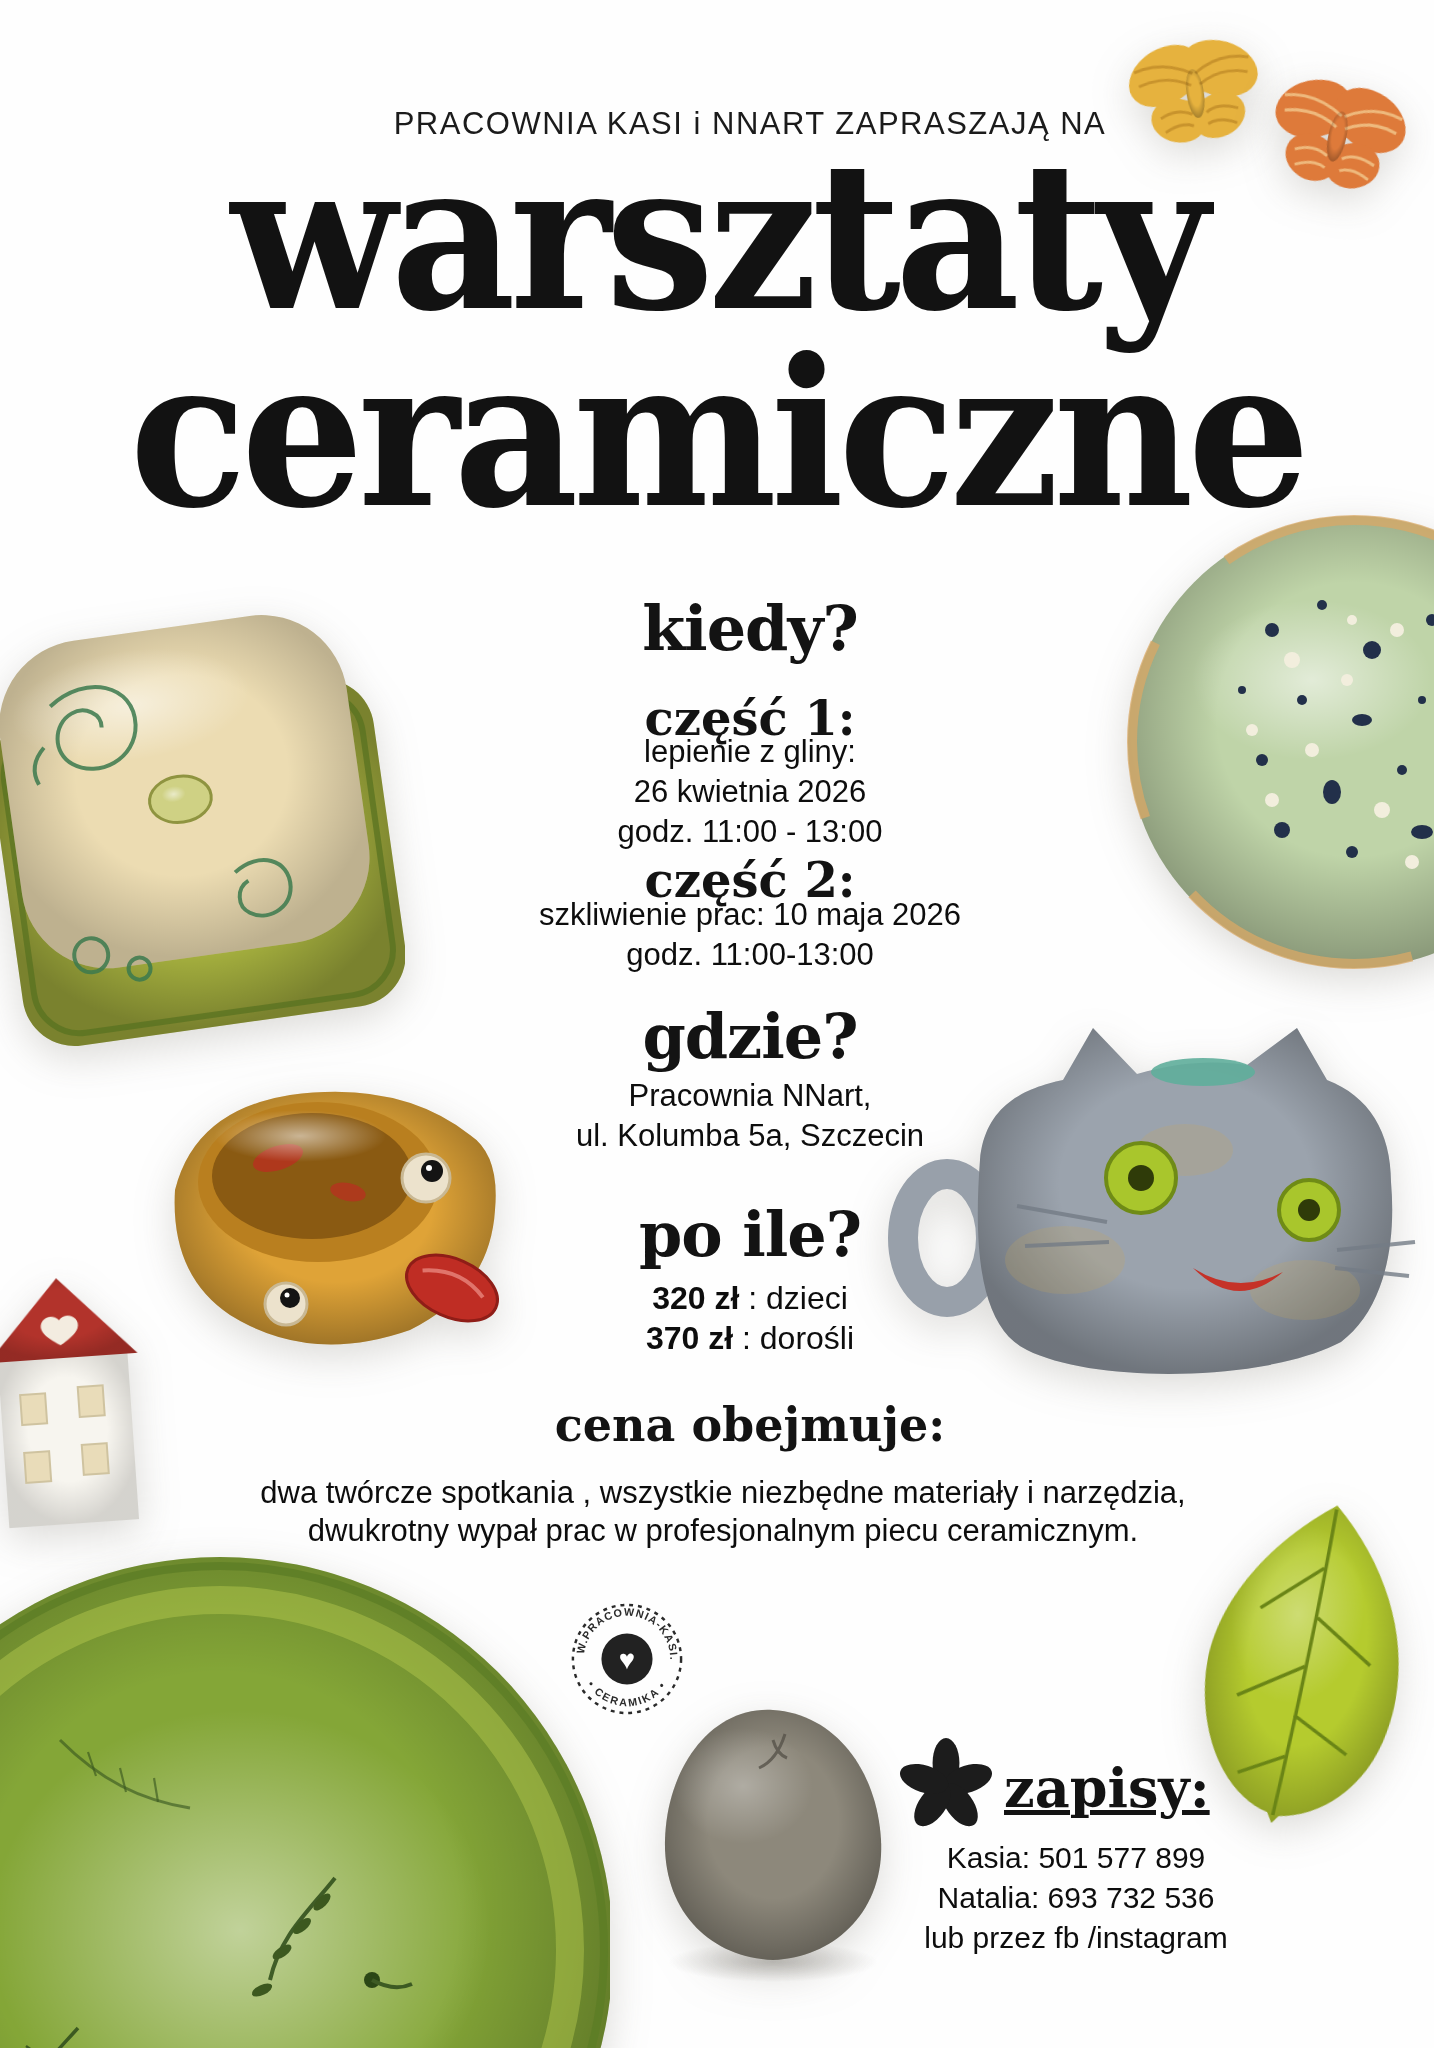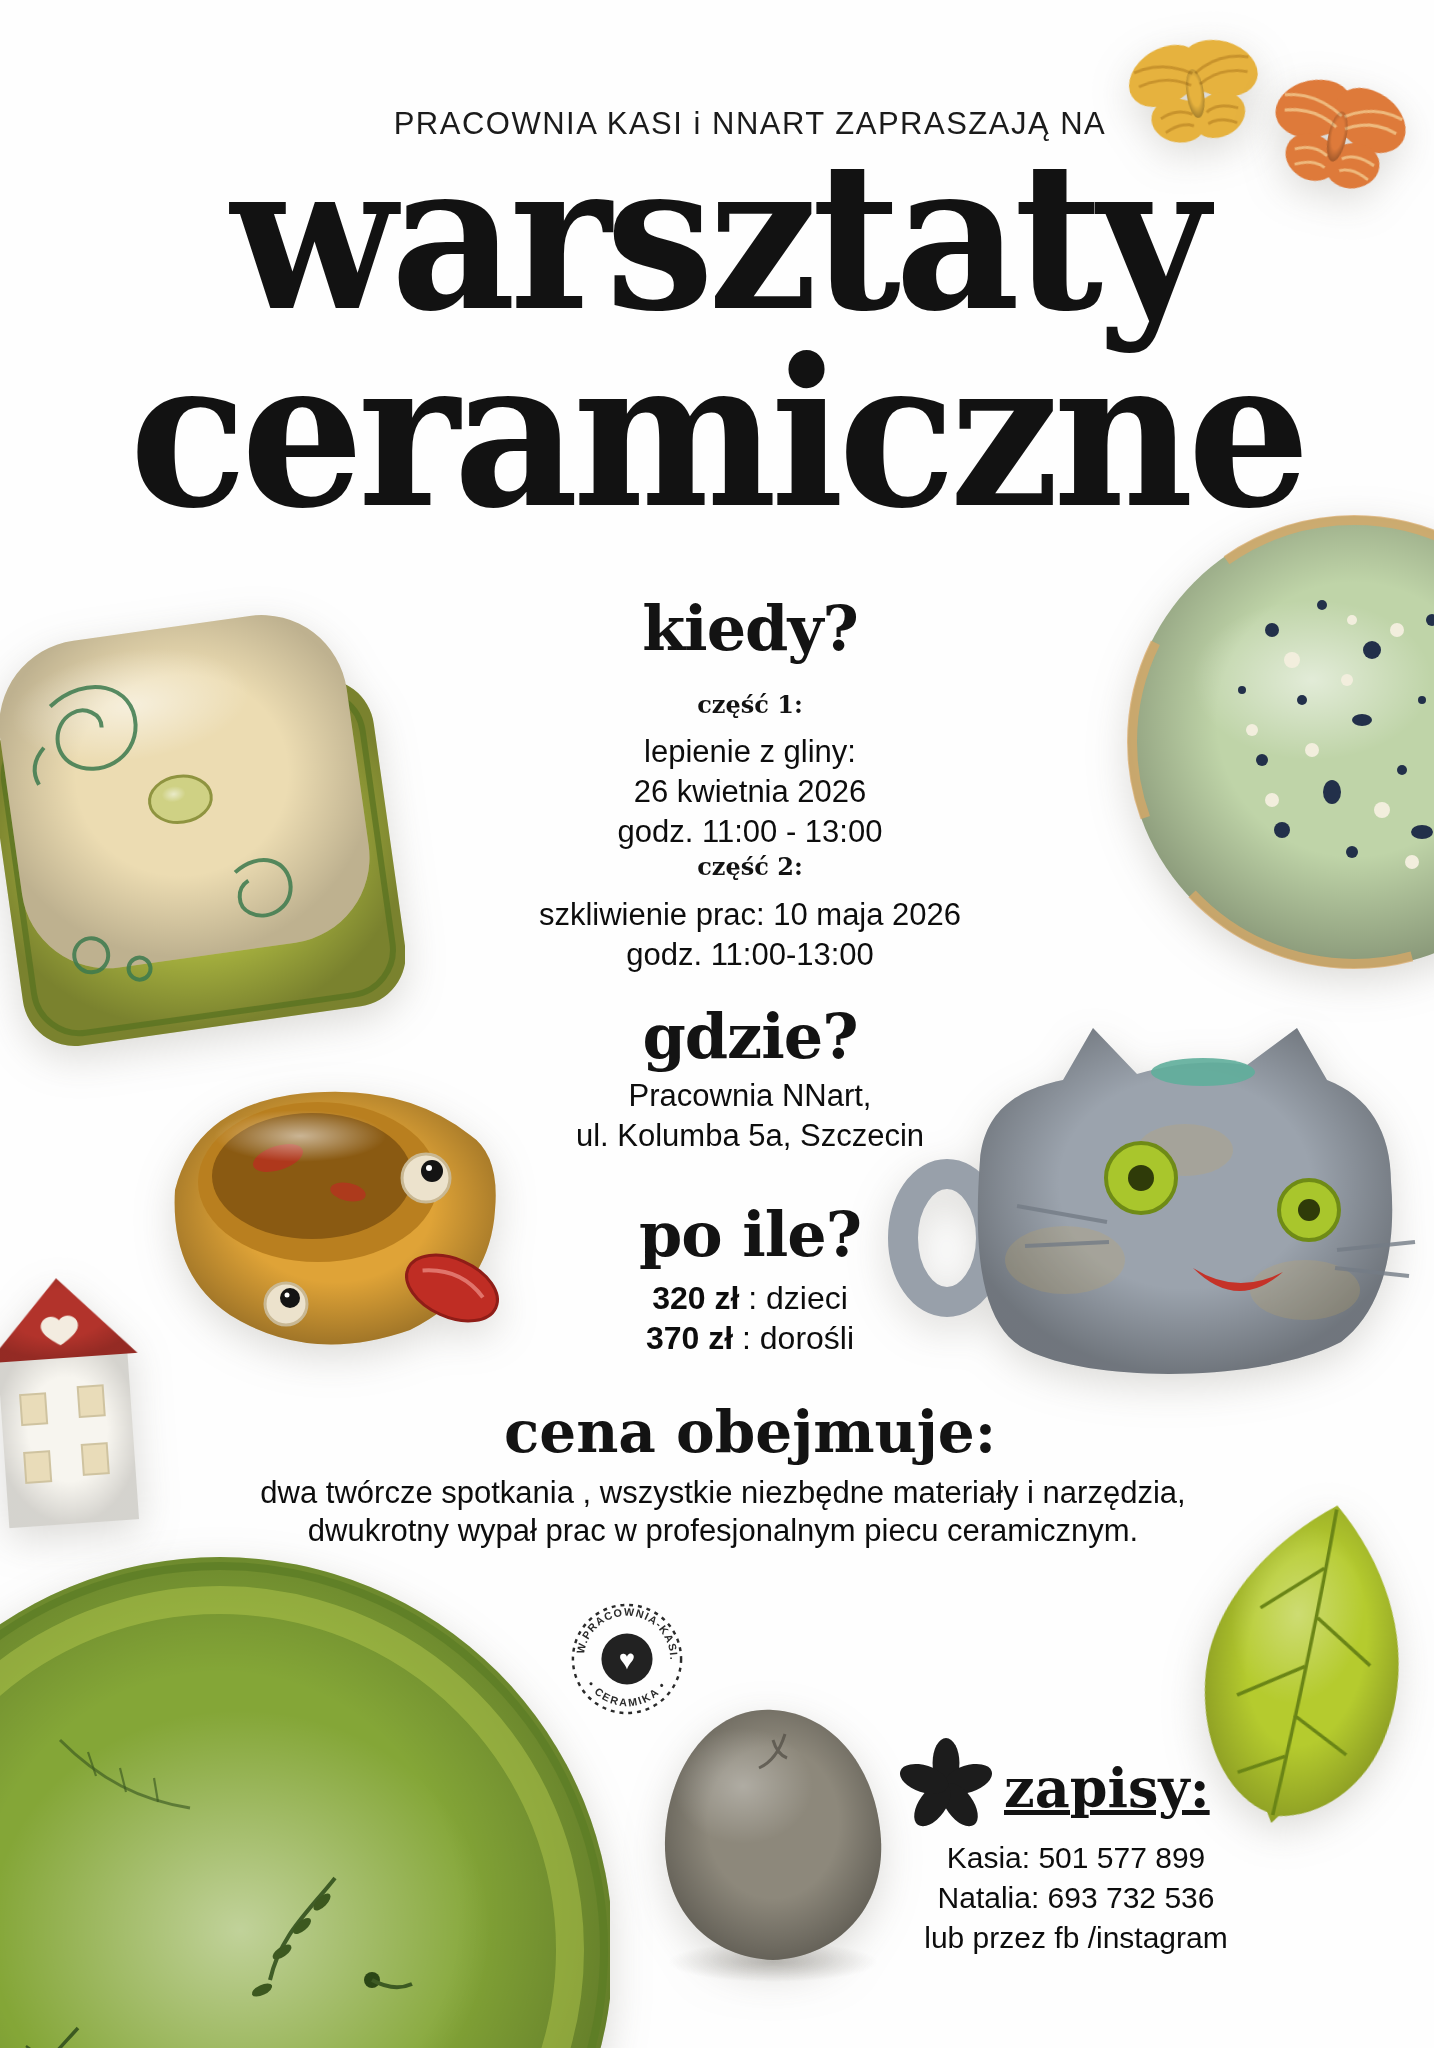--- a/index.html
+++ b/index.html
@@ -13,21 +13,21 @@
 
   .serif { font-family:"DejaVu Serif","Liberation Serif",serif; font-weight:700; color:#131313; }
 
   .tagline { font-size:31px; letter-spacing:1.5px; color:#1b1b1b; }
 
   .title { font-family:"DejaVu Serif","Liberation Serif",serif; font-weight:700;
            font-size:193px; line-height:186px; letter-spacing:-6px; color:#121212;
            transform:scaleY(1.06); transform-origin:top center; }
 
   .h2 { font-size:62px; letter-spacing:-1px; }
-  .sub { font-size:24px; }
+  .sub { font-size:48px; }
   .line { font-size:31px; line-height:40px; color:#0d0d0d; }
   .price-line { font-size:32px; line-height:40px; color:#0d0d0d; }
   .price-strong { font-weight:700; }
   .includes-line { font-size:31px; line-height:38px; color:#0d0d0d; }
   .zapisy-h { font-size:54px;text-decoration:underline; }
   .contact { font-size:30px; line-height:40px; color:#0d0d0d; }
 
   .decor { position:absolute; filter:drop-shadow(0 12px 20px rgba(95,90,78,.22)); }
   .flat { filter:none; }
 </style>
@@ -380,21 +380,21 @@
     <div class="price-line">
       <span class="price-strong">320 zł</span>
       <span>: dzieci</span>
     </div>
     <div class="price-line">
       <span class="price-strong">370 zł</span>
       <span>: dorośli</span>
     </div>
   </div>
 
-  <div class="colwrap serif" style="top:1398px; font-size:58px;">cena obejmuje:</div>
+  <div class="colwrap serif" style="top:1398px; font-size:46px;">cena obejmuje:</div>
   <div class="fullwrap" style="top:1474px;padding-left:12px;">
     <div class="includes-line">dwa twórcze spotkania , wszystkie niezbędne materiały i narzędzia,</div>
     <div class="includes-line">dwukrotny wypał prac w profesjonalnym piecu ceramicznym.</div>
   </div>
 
   <div class="abs serif zapisy-h" style="left:1004px; top:1756px;">zapisy:</div>
   <div class="abs" style="left:880px; top:1838px; width:392px; text-align:center;">
     <div class="contact">Kasia: 501 577 899</div>
     <div class="contact">Natalia: 693 732 536</div>
     <div class="contact">lub przez fb /instagram</div>

